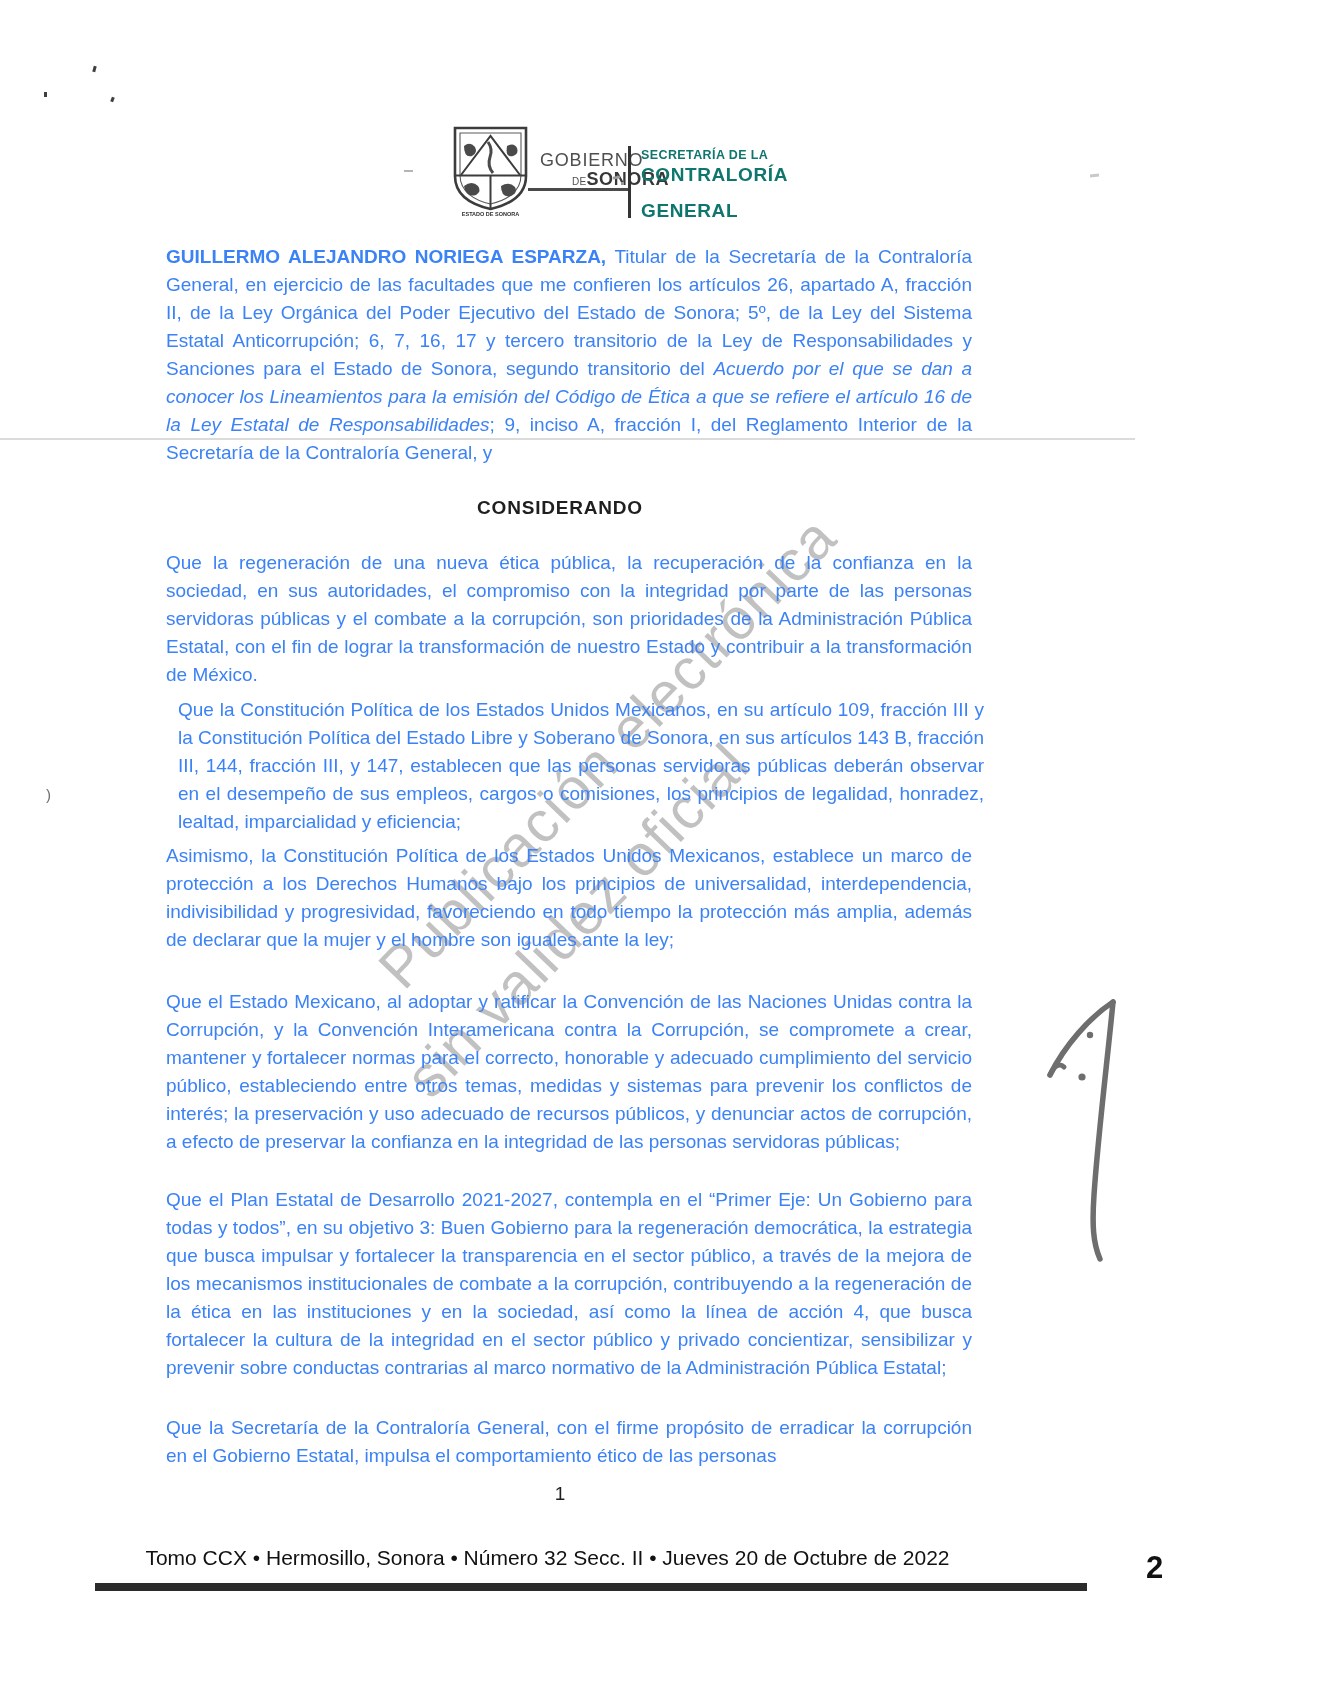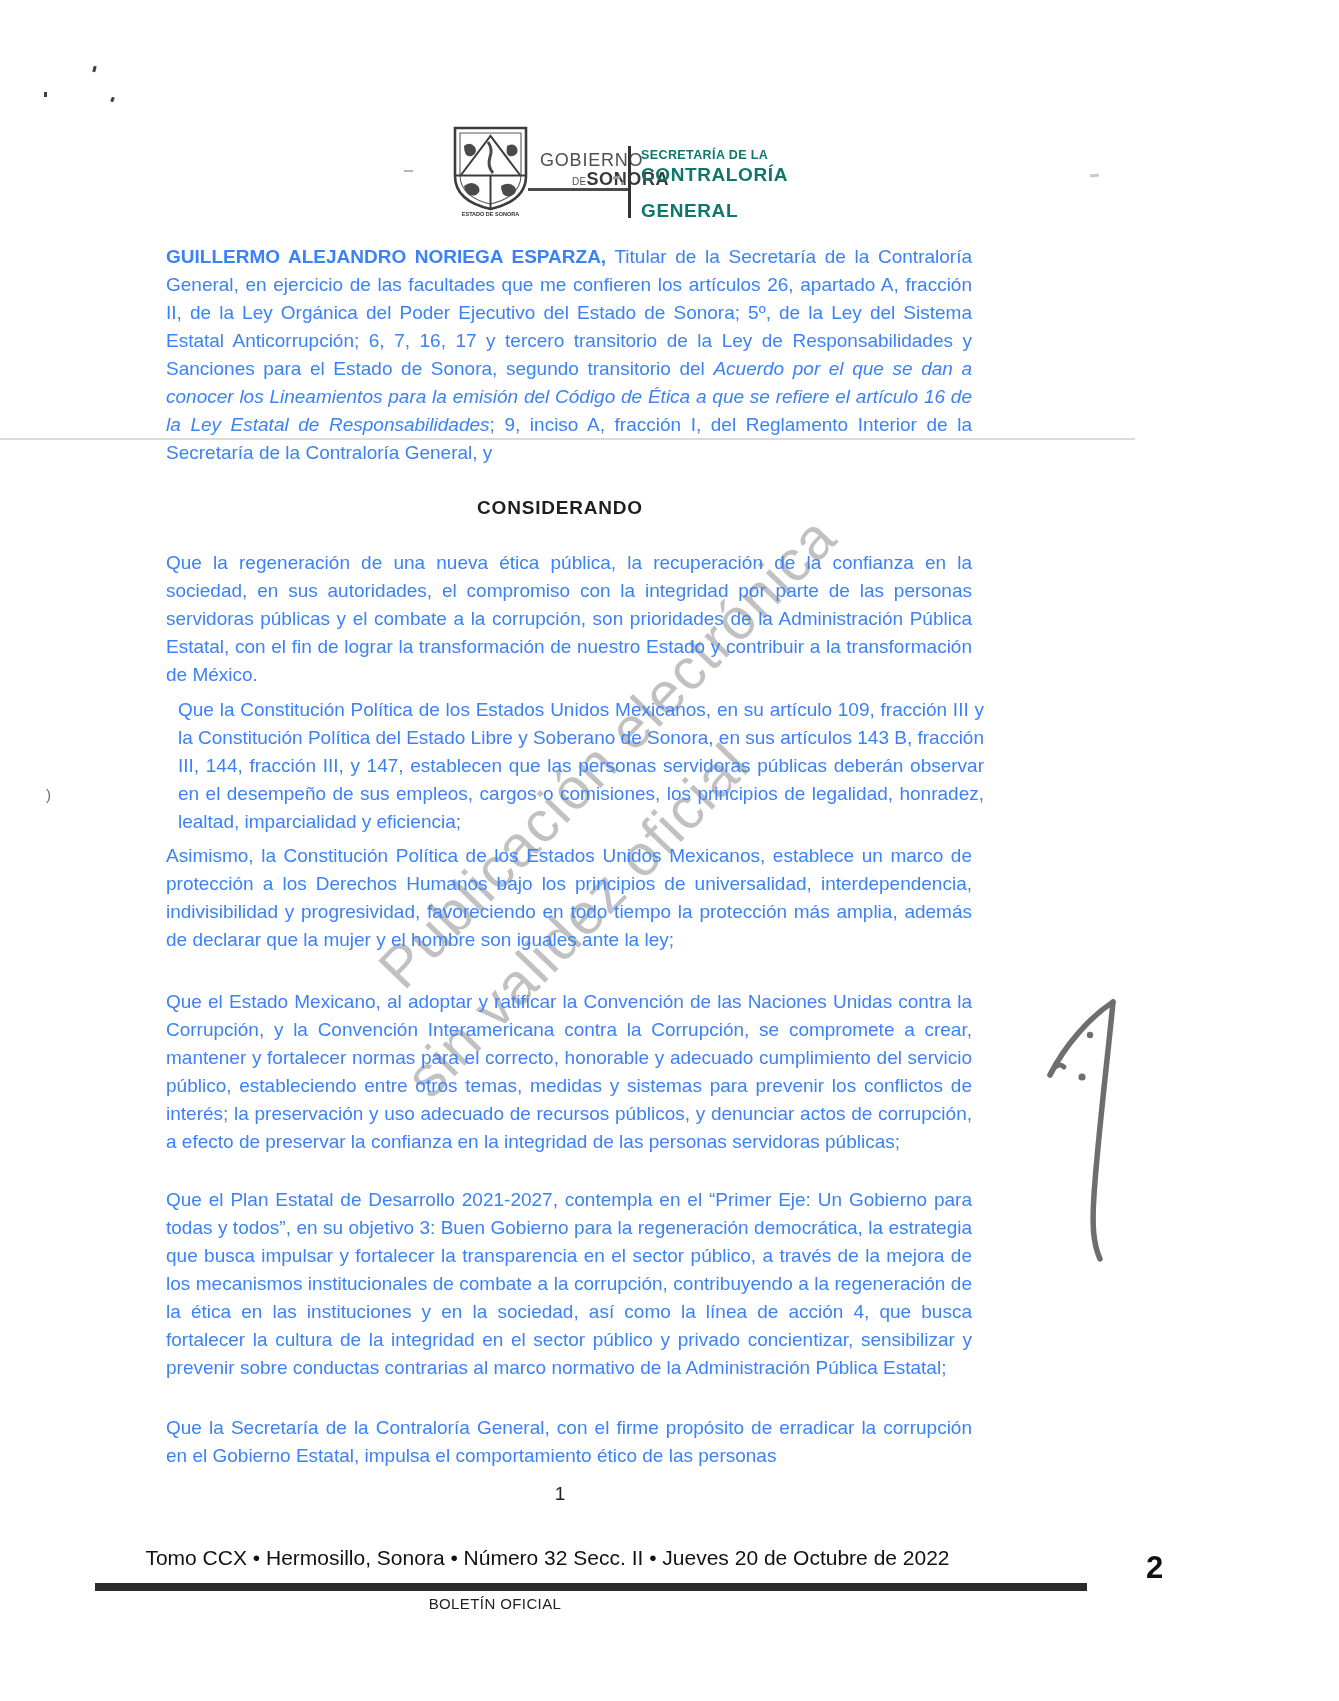--- a/index.html
+++ b/index.html
@@ -127,21 +127,20 @@
       <path d="M30,90 C34,80 40,78 44,82" fill="none" stroke="#6e6e6e" stroke-width="5" stroke-linecap="round"></path>
       <path d="M30,90 C45,60 70,32 93,17" fill="none" stroke="#6e6e6e" stroke-width="5.5" stroke-linecap="round"></path>
       <path d="M93,17 C88,70 78,150 74,210 C72,240 73,258 80,274" fill="none" stroke="#6e6e6e" stroke-width="5.5" stroke-linecap="round"></path>
       <circle cx="70" cy="50" r="3.2" fill="#6e6e6e"></circle>
       <circle cx="62" cy="92" r="3.6" fill="#6e6e6e"></circle>
     </svg>
   </div>
 
   <div class="footer-info">Tomo CCX •  Hermosillo, Sonora  •  Número 32 Secc. II •  Jueves 20 de Octubre de 2022</div>
   <div class="footer-bar"></div>
-  <div class="footer-bulletin">BOLETÍN OFICIAL</div>
   <div class="footer-page">2</div>
 
   <div class="speck sp1"></div>
   <div class="speck sp2"></div>
   <div class="speck sp3"></div>
   <div class="mark-paren">)</div>
   <div class="mark-tilde"></div>
   <div class="mark-dash2"></div>
   <div class="mark-dot2"></div>
   <div class="mark-smudge"></div>

